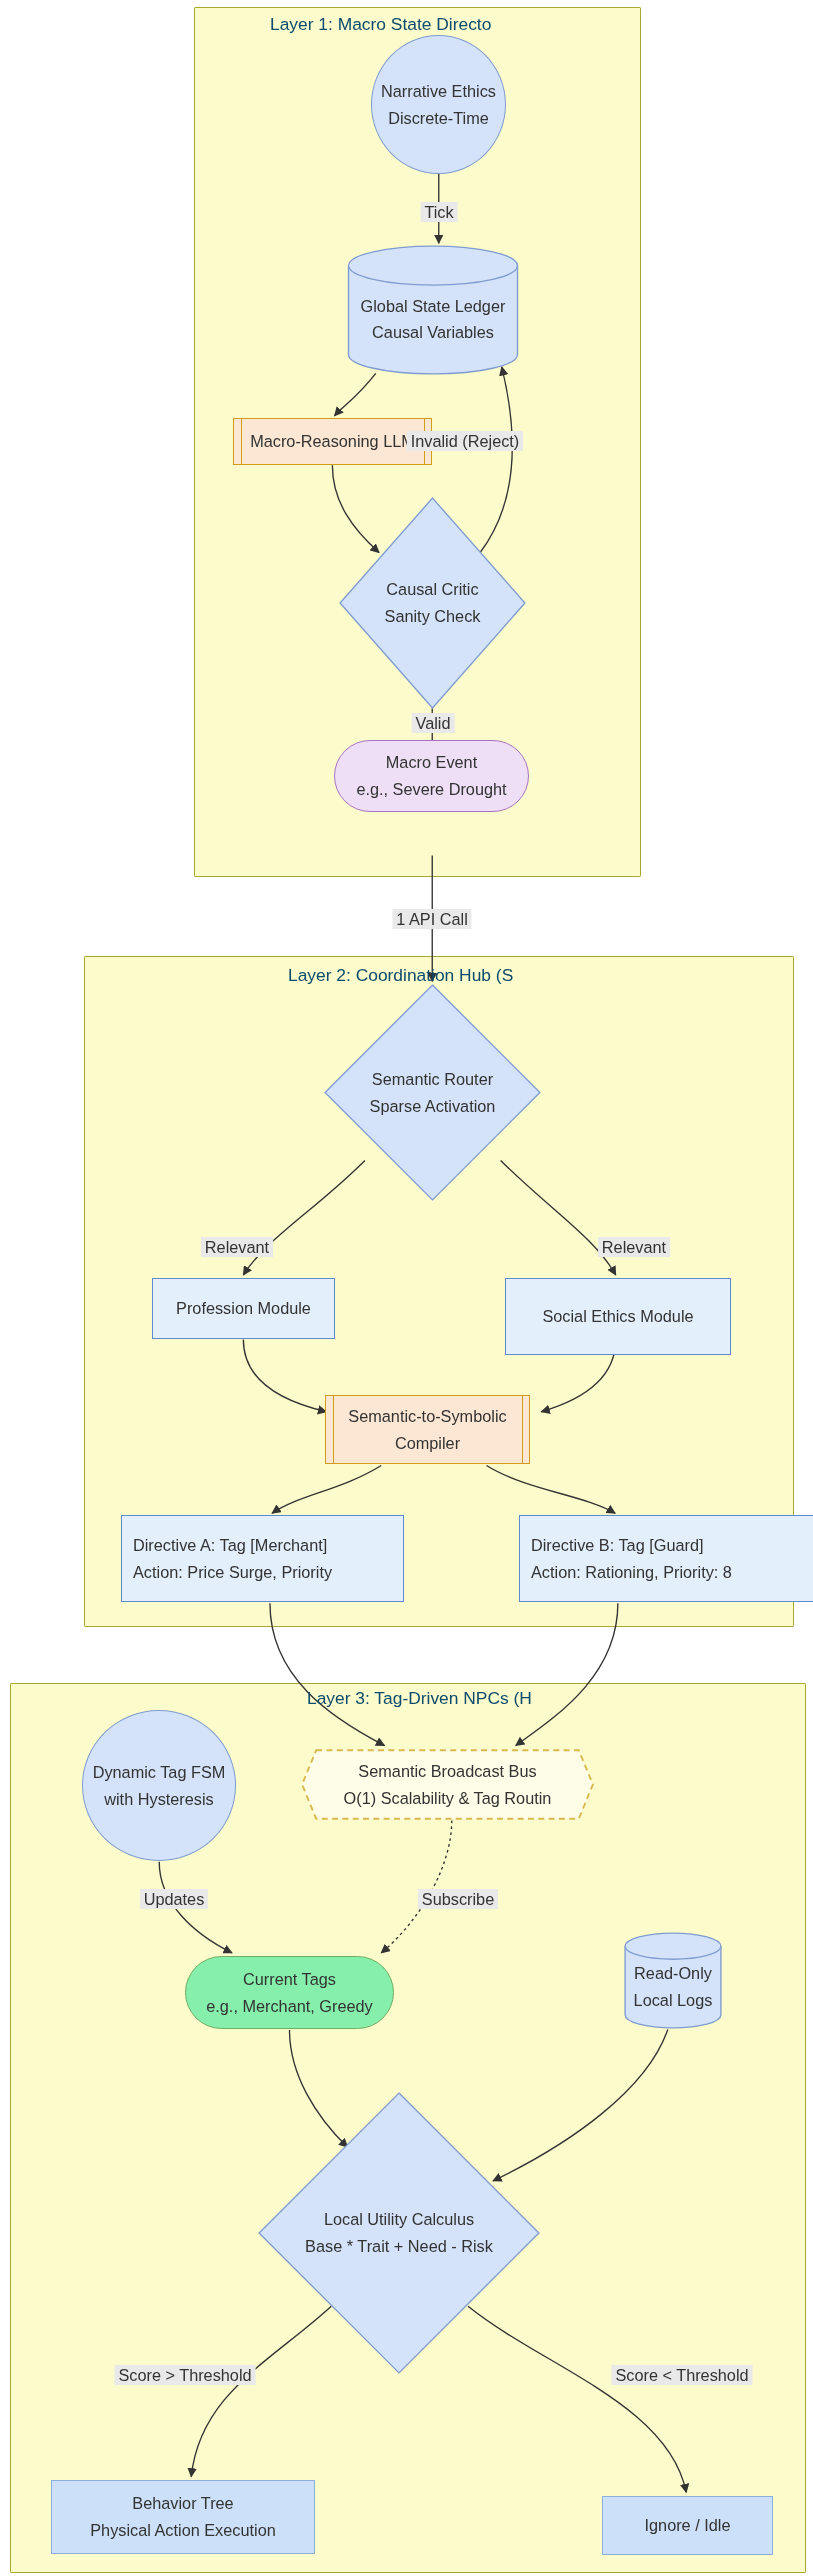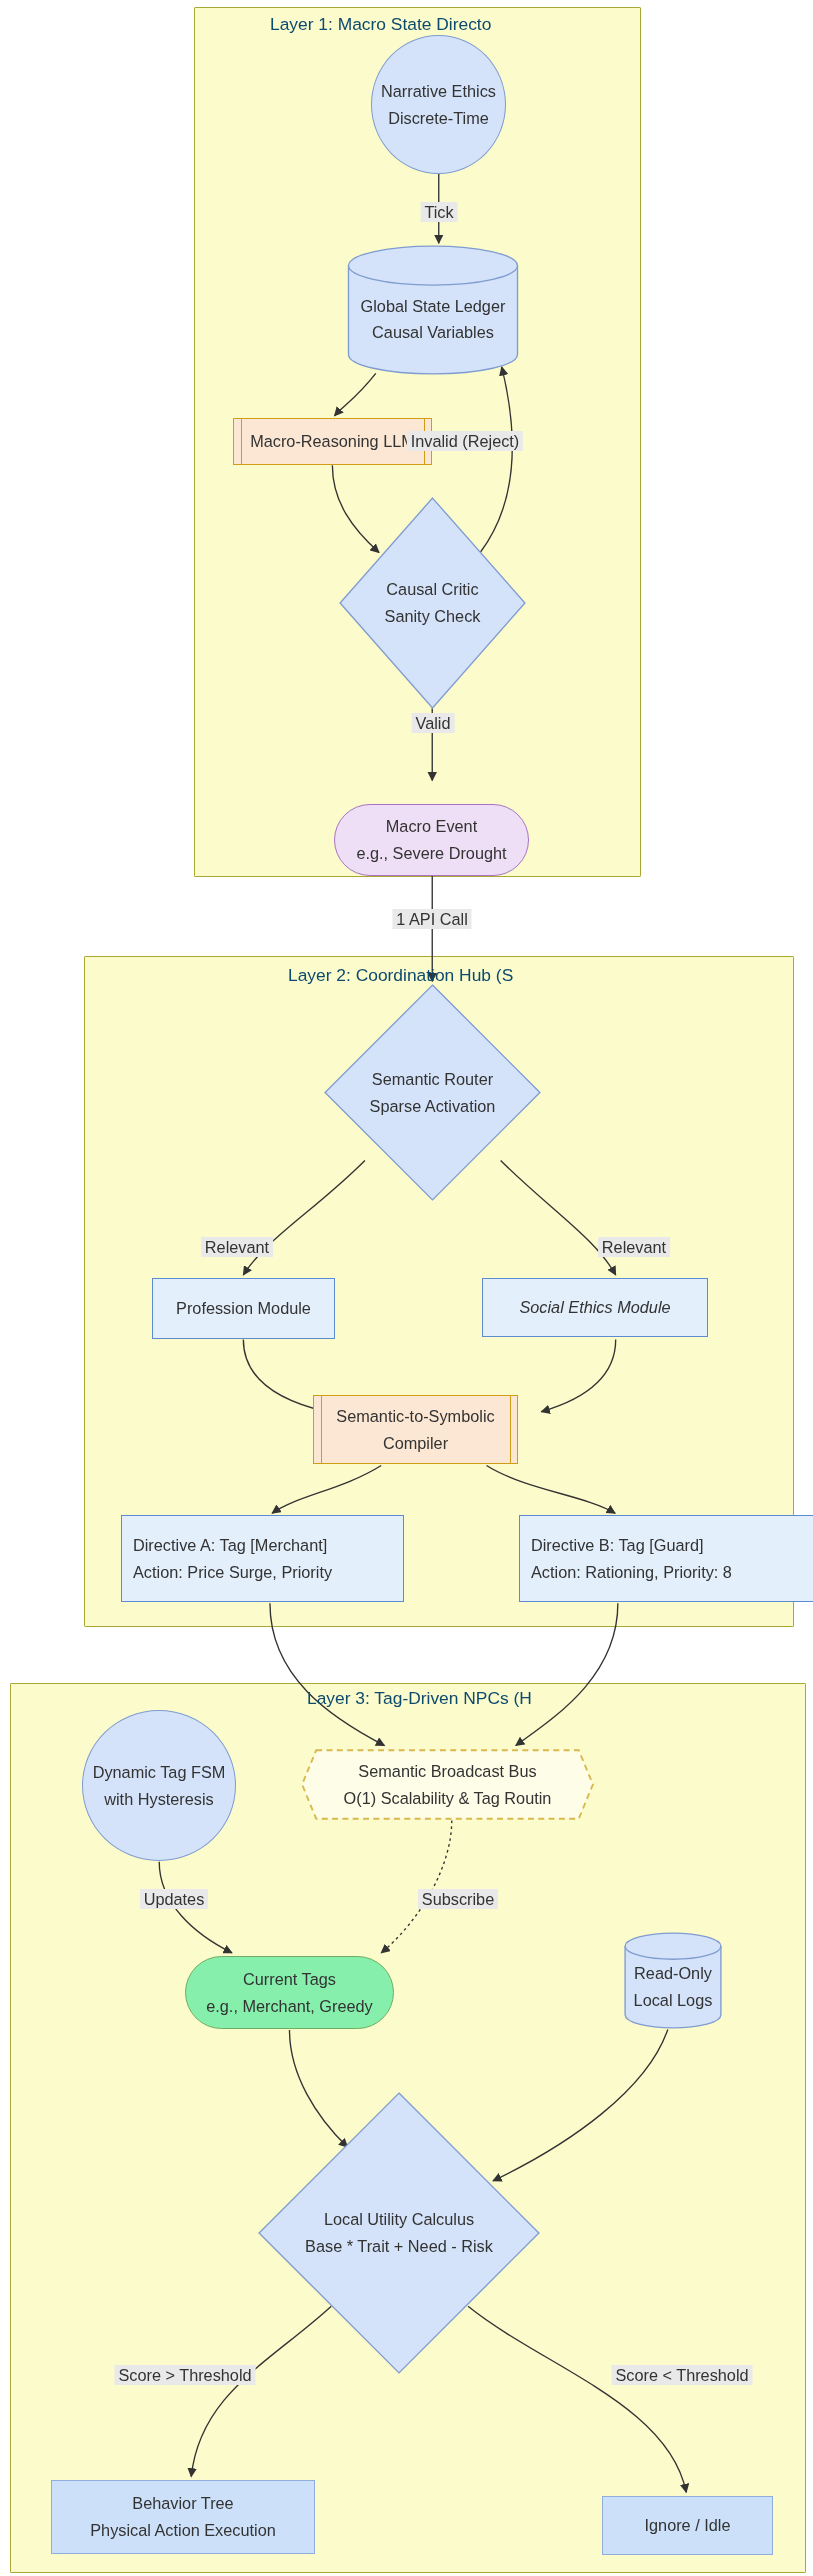--- a/index.html
+++ b/index.html
@@ -96,21 +96,21 @@
   <div class="node" style="left:339px;top:497px;width:187px;height:212px;">
     <svg class="shape-svg" viewBox="0 0 344 390">
       <polygon points="172,2 342,195 172,388 2,195" fill="#d4e3f9" stroke="#7f9cd0" stroke-width="2.5"></polygon>
     </svg>
     <div class="nt">
       <span>Causal Critic</span>
       <span>Sanity Check</span>
     </div>
   </div>
 
-  <div class="node stadium-purple" style="left:334px;top:804px;width:195px;height:72px;">
+  <div class="node stadium-purple" style="left:334px;top:740px;width:195px;height:72px;">
     <div class="nt">
       <span>Macro Event</span>
       <span>e.g., Severe Drought</span>
     </div>
   </div>
 
   <div class="node" style="left:324px;top:984px;width:217px;height:217px;">
     <svg class="shape-svg" viewBox="0 0 400 400">
       <polygon points="200,2 398,200 200,398 2,200" fill="#d4e3f9" stroke="#7f9cd0" stroke-width="2.5"></polygon>
     </svg>
@@ -119,27 +119,27 @@
       <span>Sparse Activation</span>
     </div>
   </div>
 
   <div class="node rectbox" style="left:152px;top:1278px;width:183px;height:61px;">
     <div class="nt">
         <span>Profession Module</span>
       </div>
   </div>
 
-  <div class="node rectbox" style="left:482px;top:1278px;width:226px;height:59px;font-style:italic;">
+  <div class="node rectbox" style="left:505px;top:1278px;width:226px;height:77px;">
     <div class="nt">
         <span>Social Ethics Module</span>
       </div>
   </div>
 
-  <div class="node subroutine" style="left:313px;top:1395px;width:205px;height:69px;">
+  <div class="node subroutine" style="left:325px;top:1395px;width:205px;height:69px;">
     <div class="nt">
       <span>Semantic-to-Symbolic</span>
       <span>Compiler</span>
     </div>
   </div>
 
   <div class="node rectbox" style="left:121px;top:1515px;width:283px;height:87px;">
     <div class="nt left">
       <span>Directive A: Tag [Merchant]</span>
       <span>Action: Price Surge, Priority</span>

